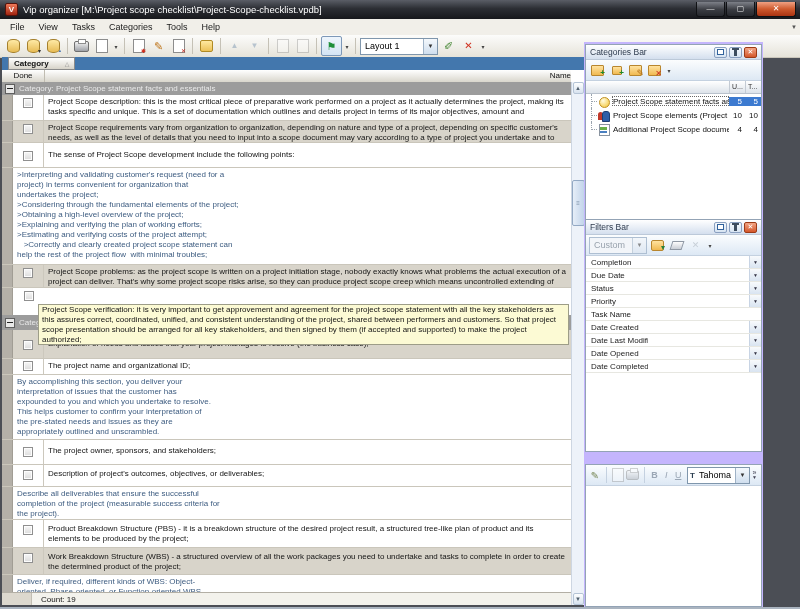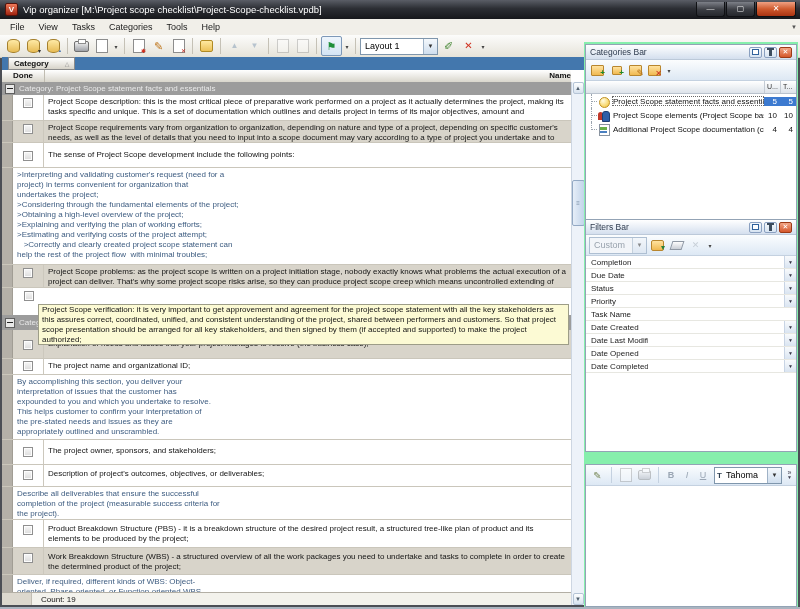--- a/index.html
+++ b/index.html
@@ -45,21 +45,21 @@
   .combo .cval{padding:0 4px;flex:1;white-space:nowrap;overflow:hidden}
   .combo .cbtn{width:13px;height:100%;border-left:1px solid #9fb2c6;
      background:linear-gradient(#f4f8fc,#cfdeee);display:flex;align-items:center;justify-content:center;font-size:6px;color:#333}
   
   .grid{position:absolute;left:2px;top:57px;width:582px;bottom:4px;background:#fff;border-right:1px solid #9aa6b6}
   .groupband{position:absolute;left:0;top:0;right:0;height:13px;background:#4377ad;display:flex;align-items:center;padding-left:6px}
   .groupbtn{height:11px;background:linear-gradient(#ffffff,#d7d3c9);border:1px solid #8b8b8b;
      display:flex;align-items:center;gap:16px;padding:0 5px;font-size:8px;font-weight:bold;color:#111}
   .groupbtn .tri{font-size:6px;color:#8a8a8a}
   .colheader{position:absolute;left:0;top:13px;right:13px;height:12px;display:flex;
-     background:linear-gradient(#ffffff,#d9d6cc);border-bottom:1px solid #aaa69b;font-size:8px;font-weight:bold;color:#111}
+     background:linear-gradient(#ffffff,#d9d6cc);border-bottom:1px solid #aaa69b;font-size:8px;font-weight:normal;color:#111}
   .ch-done{width:42px;text-align:center;border-right:1px solid #c0bcb1;line-height:12px}
   .ch-name{flex:1;text-align:right;line-height:12px}
   .rows{position:absolute;left:0;top:25px;right:13px;bottom:12px;overflow:hidden}
   .grouprow{height:13px;background:#9c9c9c;color:#e9e9e9;font-size:8px;display:flex;align-items:center;gap:4px;padding-left:3px;box-sizing:border-box}
   .expbox{width:8px;height:8px;background:#e8e8e8;border:1px solid #5f5f5f;position:relative;flex:0 0 auto}
   .expbox::before{content:"";position:absolute;left:1px;right:1px;top:3px;height:1px;background:#222}
   .trow{display:flex;box-sizing:border-box;border-bottom:1px solid #cac6bb;background:#fff}
   .indent{width:10px;background:#b4b0a8;border-right:1px solid #a19d94;flex:0 0 auto}
   .donecell{width:31px;flex:0 0 auto;border-right:1px solid #ccc8bd;display:flex;justify-content:center;padding-top:3px;box-sizing:border-box}
   .namecell{flex:1;font-size:8px;line-height:10px;color:#141414;padding:2px 4px 0 4px;overflow:hidden}
@@ -81,21 +81,21 @@
   .gf-left{width:30px;height:100%;background:#dcd8ce;border-right:1px solid #c2beb3;flex:0 0 auto;box-sizing:border-box}
   .gf-text{padding-left:9px}
   
   .vscroll{position:absolute;right:0;top:25px;bottom:0;width:13px;background:#edf2f9;border-left:1px solid #cdd6e2;box-sizing:border-box;display:flex;flex-direction:column;align-items:center}
   .sarr{width:11px;height:12px;font-size:6px;color:#51616f;display:flex;align-items:center;justify-content:center;
      background:linear-gradient(#fdfefe,#d7e2ef);border:1px solid #b5c4d6;box-sizing:border-box;border-radius:2px}
   .sthumb{width:11px;height:44px;margin-top:86px;border-radius:2px;border:1px solid #93a9c4;
      background:linear-gradient(90deg,#e6eef8,#c2d4ea);display:flex;align-items:center;justify-content:center;font-size:6px;color:#7d91a8}
   .sarr.down{margin-top:auto}
   
-  .rightcol{position:absolute;left:584px;top:42px;width:214px;bottom:2px;background:#86efac}
+  .rightcol{position:absolute;left:584px;top:42px;width:179px;bottom:2px;background:#c4b5fd}
   .panel{position:absolute;left:1px;right:1px;border:1px solid #93a3b5;background:#fff;box-sizing:border-box}
   .ptitle{height:14px;background:linear-gradient(#ffffff,#d4dfee);border-bottom:1px solid #bcc9d9;
      display:flex;align-items:center;font-size:8.5px;color:#2e3b4e;padding:0 4px;gap:2px}
   .pbtns{margin-left:auto;display:flex;gap:2px}
   .pbtn{width:13px;height:11px;border:1px solid #8aa0c0;border-radius:2px;box-sizing:border-box;
      background:linear-gradient(#f4f8fc,#d7e4f2);display:flex;align-items:center;justify-content:center}
   .pbtn .rsq{width:5px;height:4px;border:1px solid #31629c;background:#fff}
   .pbtn .pin{width:3px;height:6px;background:#3c4c5e;position:relative;margin-top:1px}
   .pbtn .pin::before{content:"";position:absolute;left:-2px;top:-2px;width:7px;height:2px;background:#3c4c5e}
   .pbtn.close{background:linear-gradient(#f2a484,#d4572b);border-color:#9c3a16;color:#fff;font-size:7px;font-weight:bold}

